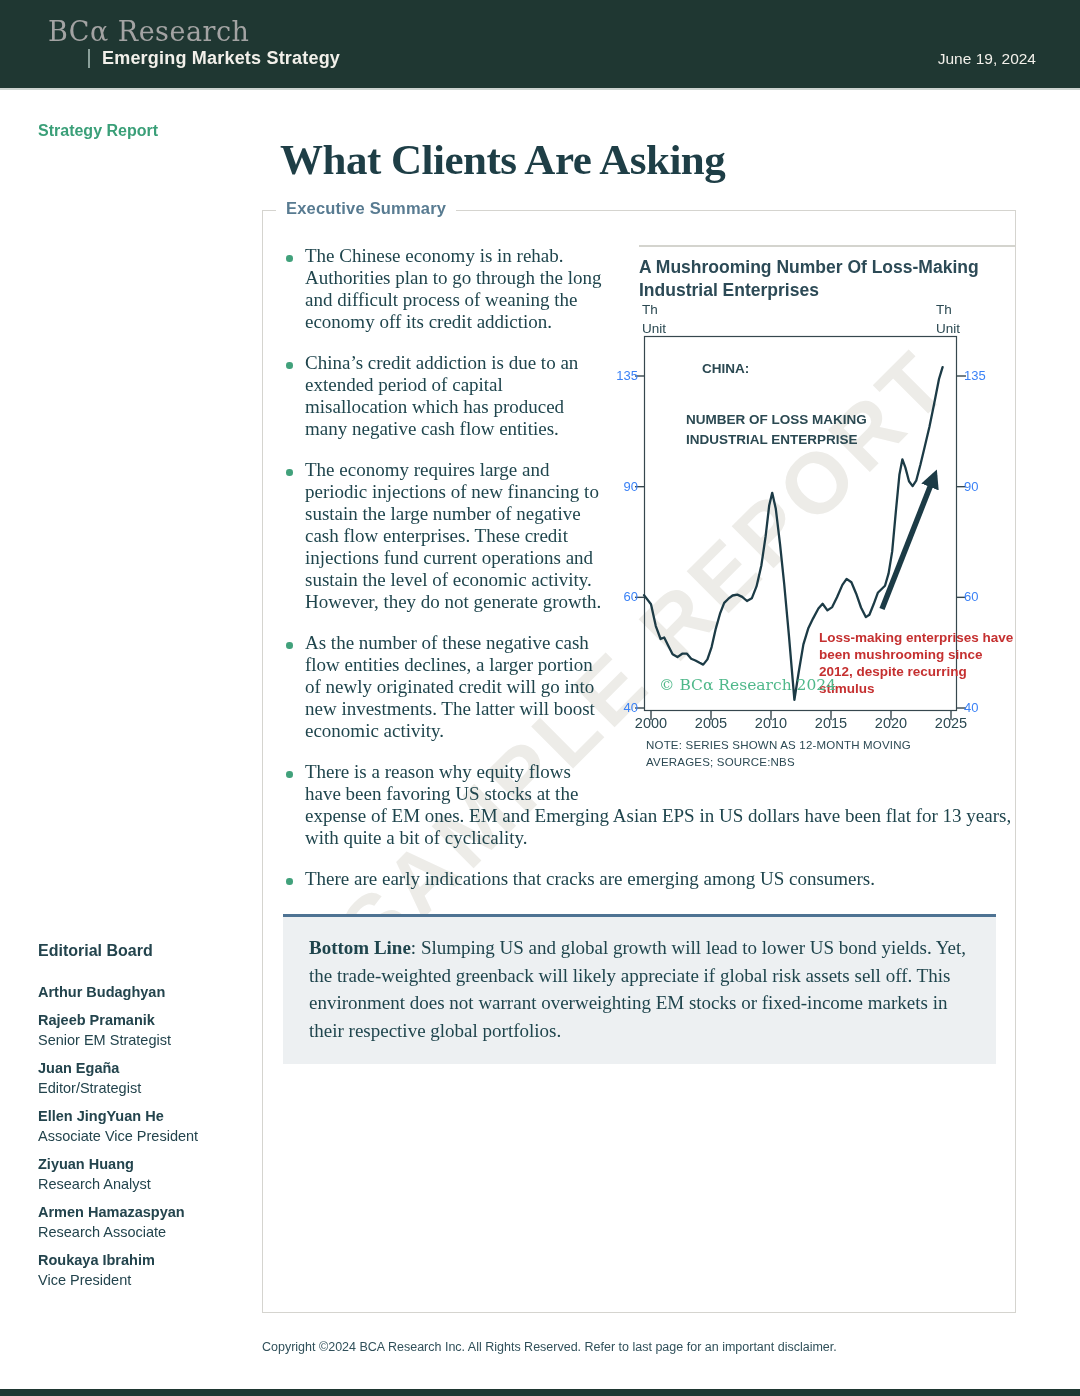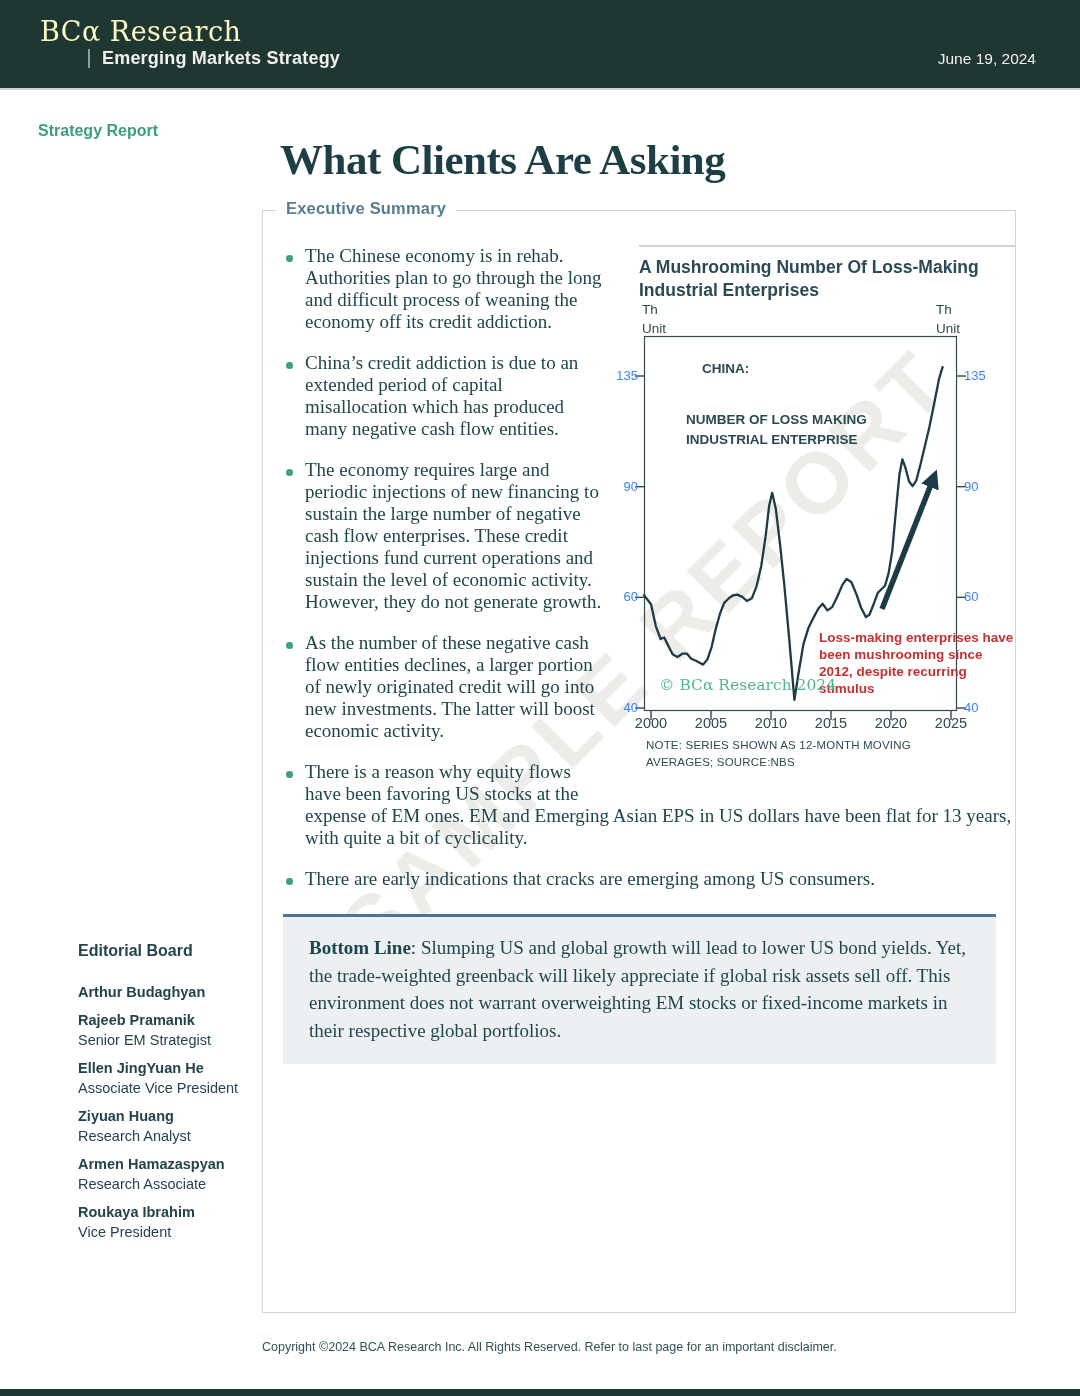--- a/index.html
+++ b/index.html
@@ -8,31 +8,31 @@
     font-family:"Liberation Sans",sans-serif;overflow:hidden;
     -webkit-font-smoothing:antialiased;
   }
 
   
   .masthead{
     position:absolute;left:0;top:0;width:1080px;height:88px;
     background:#1f3732;border-bottom:2px solid #ccd3d0;box-sizing:content-box;z-index:5;
   }
   .brand{
-    position:absolute;left:40px;top:16px;color:#fef9c3;
+    position:absolute;left:48px;top:16px;color:#a3a3a3;
     font-family:"DejaVu Serif",serif;font-size:27px;letter-spacing:.5px;
   }
   .pubrow{position:absolute;left:44px;top:48px;display:flex;align-items:center;padding-left:44px;}
   .pubbar{width:2px;height:19px;background:#8aa09a;margin-right:12px;}
   .pubname{color:#f2f0ea;font-size:18px;font-weight:bold;letter-spacing:.2px;}
   .issue-date{position:absolute;right:44px;top:50px;color:#f2f0ea;font-size:15.5px;font-weight:normal;}
 
   
   .report-label{position:absolute;left:38px;top:122px;color:#3a9f78;font-size:16px;font-weight:bold;z-index:2;}
-  .editorial{position:absolute;left:38px;top:942px;width:190px;color:#23444d;z-index:2;margin-left:40px;}
+  .editorial{position:absolute;left:38px;top:942px;width:190px;color:#23444d;z-index:2;}
   .editorial h3{margin:0 0 22px 0;font-size:16px;font-weight:bold;}
   .member{margin-bottom:8px;font-size:14.5px;line-height:20px;}
   .member .nm{font-weight:bold;}
   .member .rl{white-space:pre-line;}
 
   
   .page-title{
     position:absolute;left:280px;top:106px;z-index:2;
     font-family:"Liberation Serif",serif;font-weight:bold;font-size:43px;
     color:#1e3e46;letter-spacing:-.5px;
@@ -118,20 +118,24 @@
 
 <div class="editorial">
   <h3>Editorial Board</h3>
   <div id="members">
       <div class="member">
         <div class="nm">Arthur Budaghyan</div>
       </div>
       <div class="member">
         <div class="nm">Rajeeb Pramanik</div>
         <div class="rl">Senior EM Strategist</div>
+      </div>
+      <div class="member">
+        <div class="nm">Juan Egaña</div>
+        <div class="rl">Editor/Strategist</div>
       </div>
       <div class="member">
         <div class="nm">Ellen JingYuan He</div>
         <div class="rl">Associate Vice President</div>
       </div>
       <div class="member">
         <div class="nm">Ziyuan Huang</div>
         <div class="rl">Research Analyst</div>
       </div>
       <div class="member">

